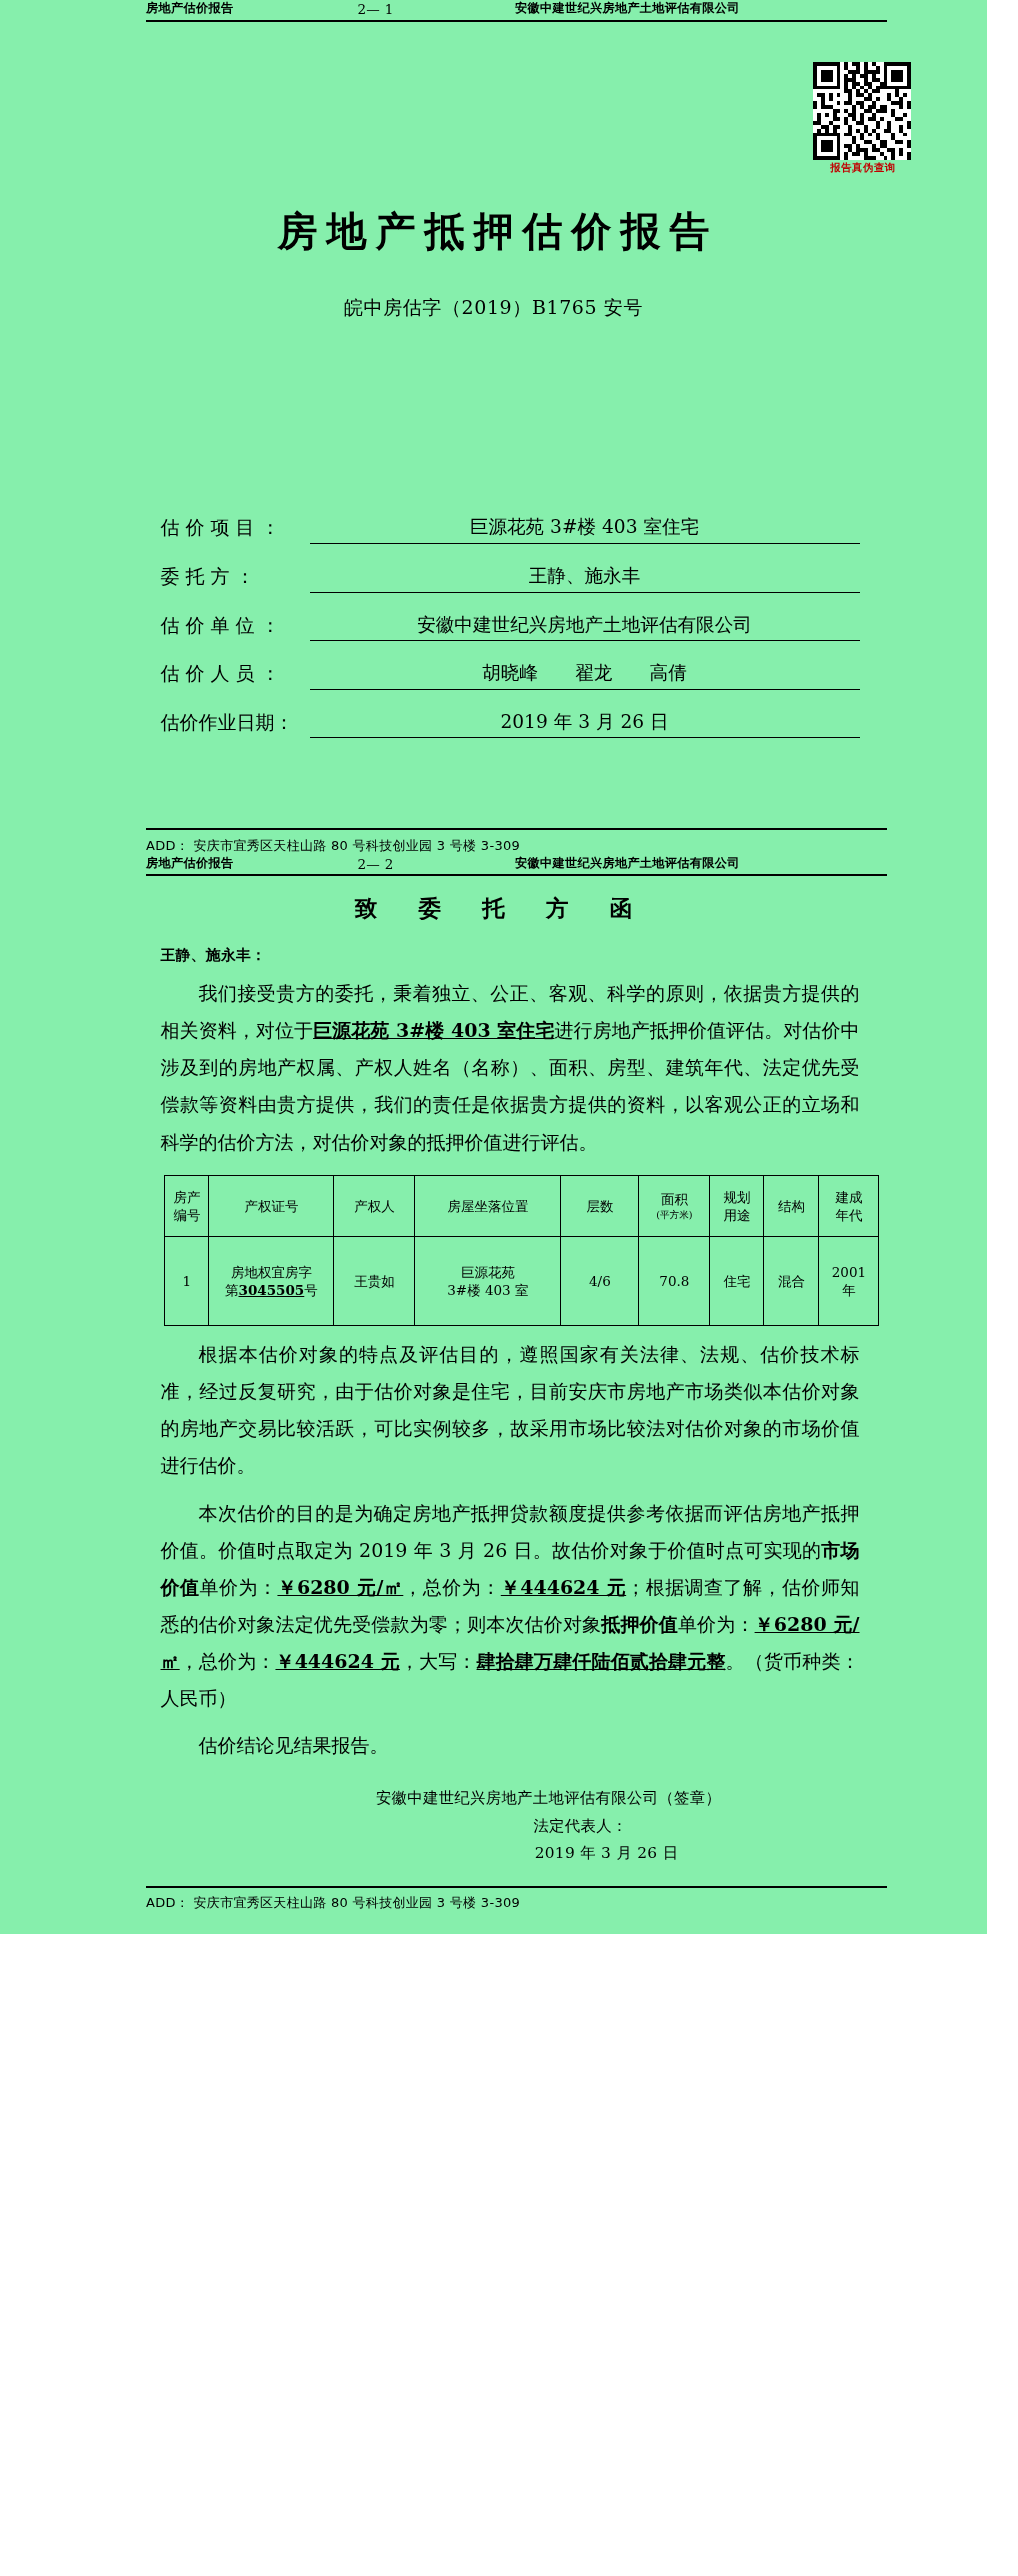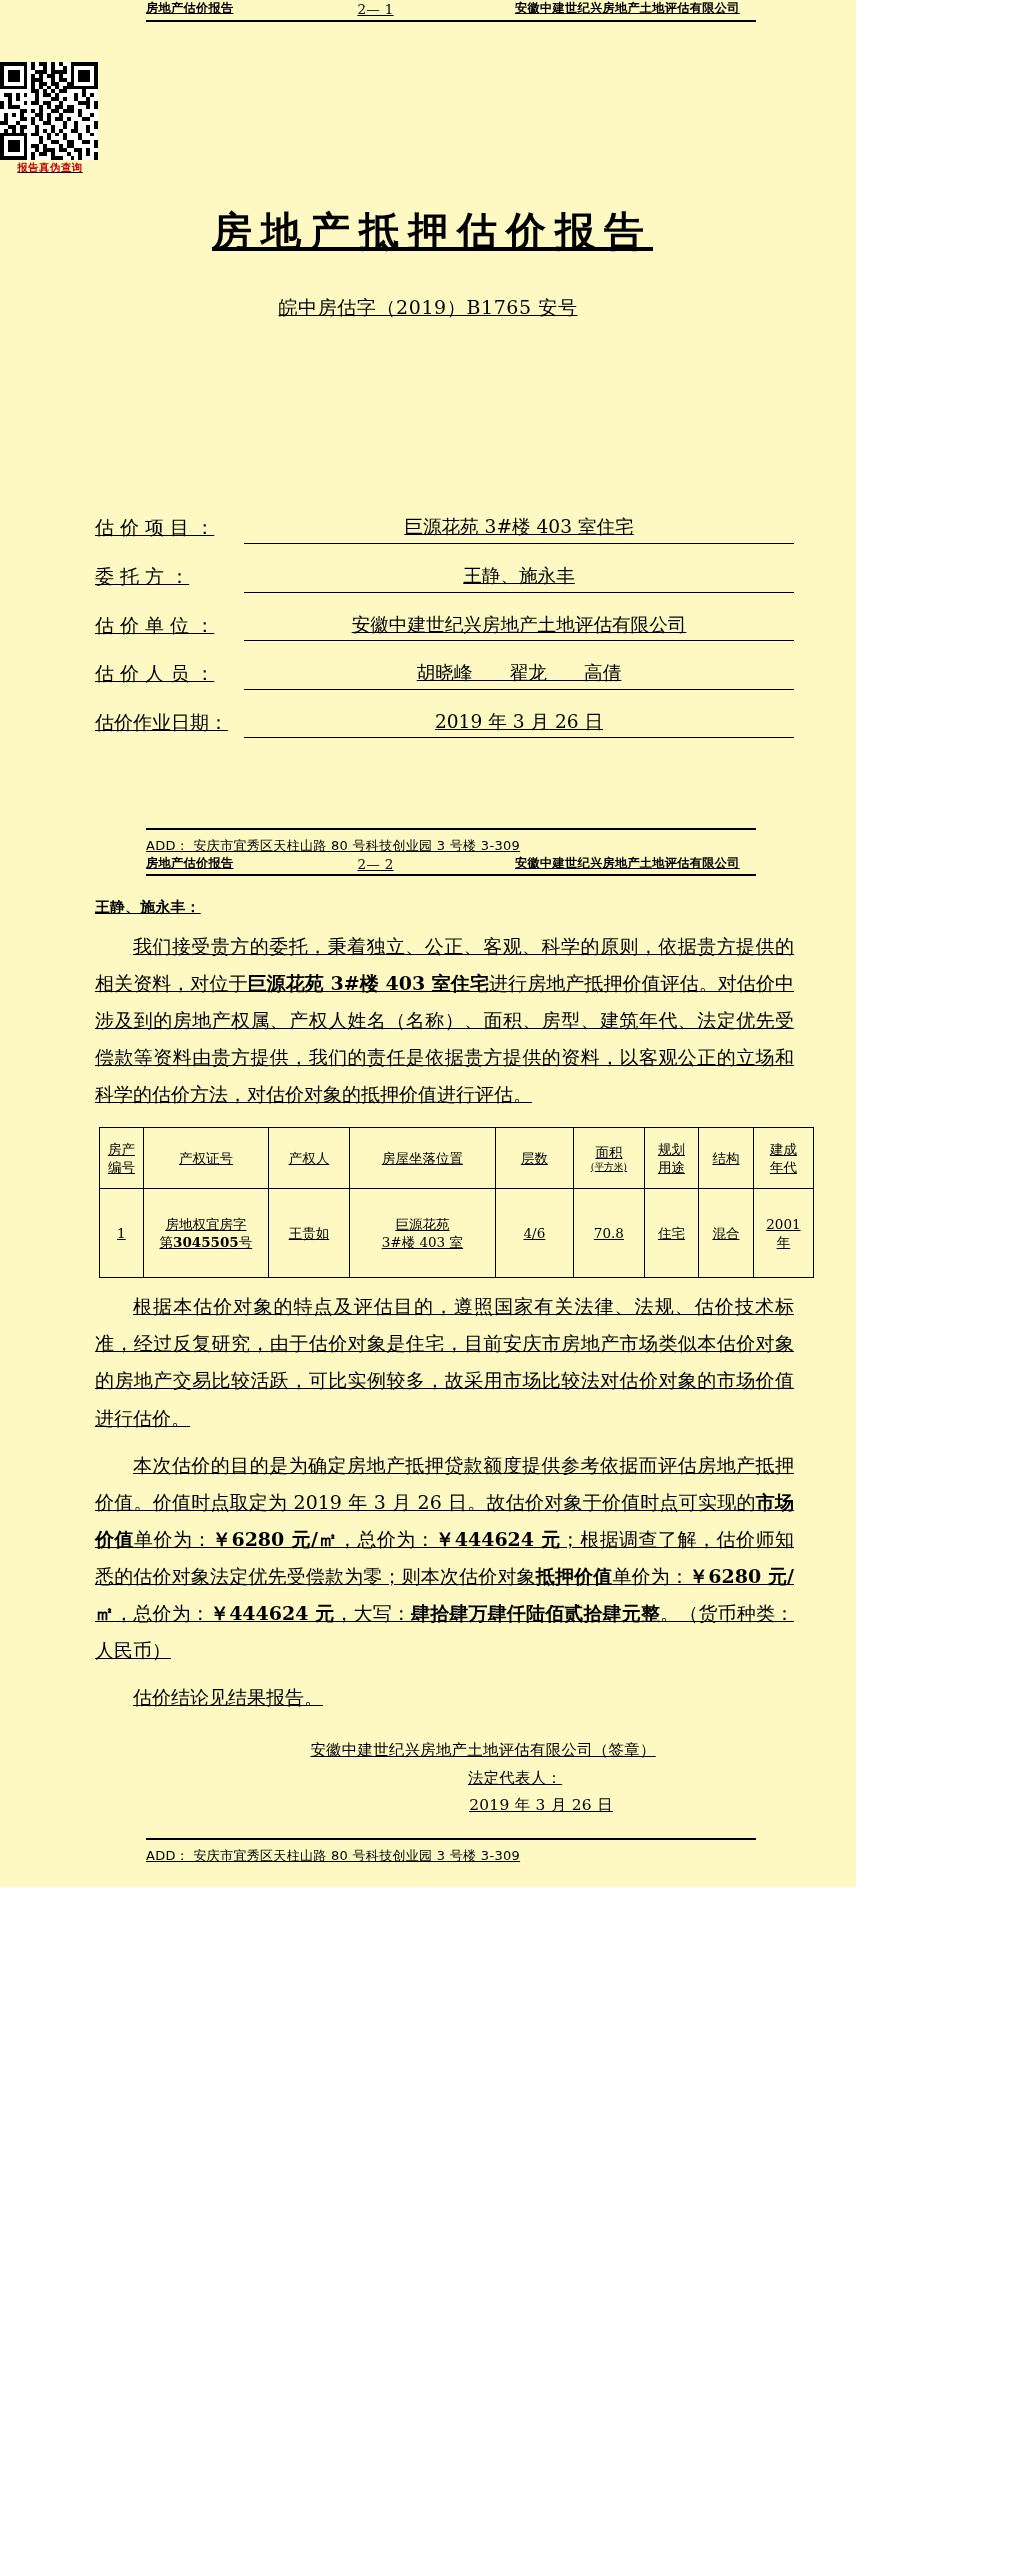--- a/index.html
+++ b/index.html
@@ -7,24 +7,23 @@
     padding: 0;
     background: #ffffff;
   }
   body {
     font-family: "DejaVu Serif", "Liberation Serif", serif;
     color: #000000;
     width: 1019px;
   }
   .page {
     position: relative;
-    width: 856px;
-    background: #fef9c3;
+    width: 987px;
+    background: #86efac;
     box-sizing: border-box;
-    text-decoration: underline;
   }
   
   .run-head {
     display: flex;
     align-items: flex-end;
     font-size: 12.2px;
     font-family: "DejaVu Sans", "Liberation Sans", sans-serif;
     font-weight: bold;
     padding: 0 0 2.6px 0;
     letter-spacing: 0.3px;
@@ -34,22 +33,22 @@
   .run-head .rh-right{ flex: 1; text-align: left; padding-left: 40px; box-sizing: border-box;}
   .head-rule {
     margin: 0 100px 0 146px;
     border-bottom: 2.2px solid #000;
   }
   
   .cover-spacer-1 { height: 40px; }
   .qr-wrap {
     width: 1019px;
     display: flex;
-    justify-content: flex-start;
-    padding-right: 44px;
+    justify-content: flex-end;
+    padding-right: 106px;
     box-sizing: border-box;
   }
   .qr-block { width: 100px; text-align: center; }
   .qr-canvas {
     width: 98px; height: 98px;
     display: block;
   }
   .qr-caption {
     color: #c00000;
     font-family: "DejaVu Sans", "Liberation Sans", sans-serif;
@@ -393,20 +392,21 @@
 
 <div class="page">
 
   <div class="run-head">
     <div class="rh-left">房地产估价报告</div>
     <div class="rh-mid">2— 2</div>
     <div class="rh-right">安徽中建世纪兴房地产土地评估有限公司</div>
   </div>
   <div class="head-rule"></div>
 
+  <div class="p2-title">致 委 托 方 函</div>
 
   <div class="body-wrap">
 
     <div class="salutation">王静、施永丰：</div>
 
     <p class="para">
       <span>我们接受贵方的委托，秉着独立、公正、客观、科学的原则，依据贵方提供的相关资料，对位于</span><span class="bu">巨源花苑 3#楼 403 室住宅</span><span>进行房地产抵押价值评估。对估价中涉及到的房地产权属、产权人姓名（名称）、面积、房型、建筑年代、法定优先受偿款等资料由贵方提供，我们的责任是依据贵方提供的资料，以客观公正的立场和科学的估价方法，对估价对象的抵押价值进行评估。</span>
     </p>
 
 

